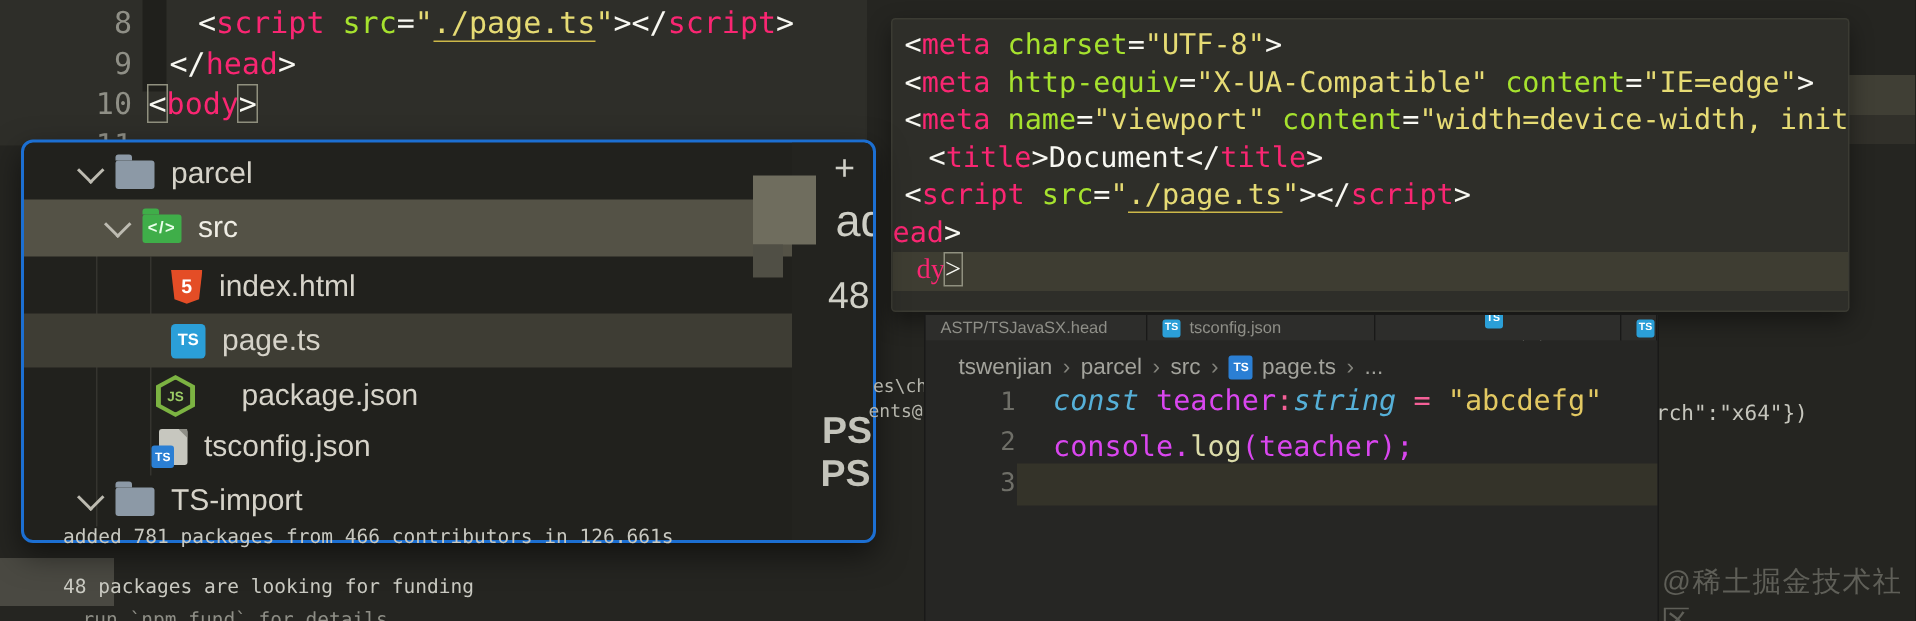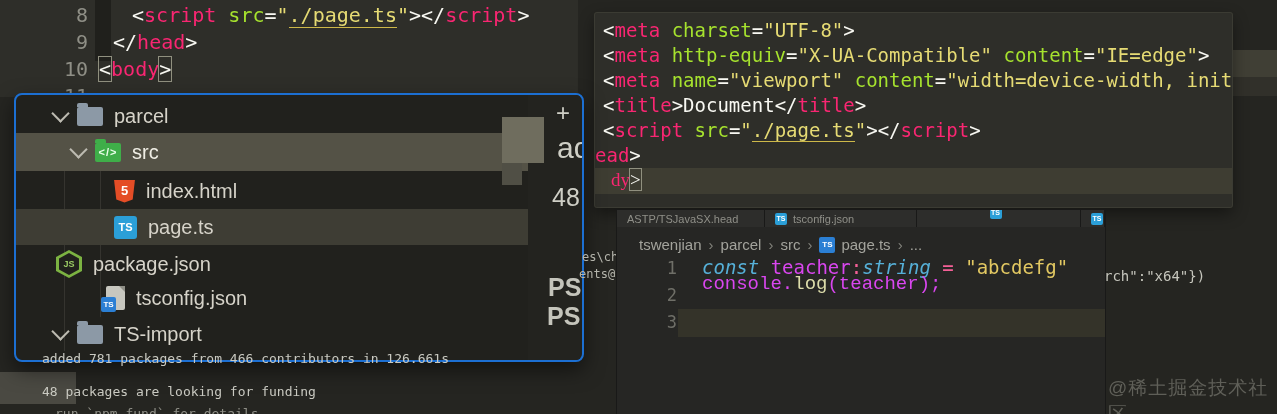--- a/index.html
+++ b/index.html
@@ -39,21 +39,21 @@
   #explorer{left:14px;top:93px;width:566px;height:265px;background:#21211d;
             border:2px solid #1c6fd2;border-radius:8px;overflow:hidden;
             box-shadow:0 8px 20px rgba(0,0,0,.5);}
   #explorer .strip{left:512px;top:0;width:52px;height:100%;background:#23231f;}
   .ex-row{position:absolute;left:0;width:512px;display:flex;align-items:center;box-sizing:border-box;}
   .ex-row .lbl{color:#d6d3c9;font-size:20px;margin-left:11px;white-space:nowrap;}
   .r-parcel{top:4px;height:34px;padding-left:38px;}
   .r-src{top:38px;height:38px;padding-left:56px;background:#545246;}
   .r-index{top:78px;height:36px;padding-left:98px;}
   .r-page{top:114px;height:36px;padding-left:98px;background:#3e3d34;}
-  .r-pkg{top:152px;height:34px;padding-left:40px;}
+  .r-pkg{top:152px;height:34px;padding-left:88px;gap:20px;}
   .r-tscfg{top:186px;height:34px;padding-left:90px;}
   .r-tsimp{top:222px;height:34px;padding-left:38px;}
   .chev{width:11px;height:11px;border-right:2.5px solid #bdbbb1;border-bottom:2.5px solid #bdbbb1;
         transform:rotate(45deg);margin:-6px 10px 0 0;flex:none;}
   .folder{width:26px;height:19px;background:#8c99a6;border-radius:2px;position:relative;flex:none;}
   .folder::before{content:"";position:absolute;top:-4px;left:0;width:11px;height:4px;background:inherit;border-radius:2px 2px 0 0;}
   .folder.green{background:#3fae49;}
   .folder .code-mark{position:absolute;width:100%;text-align:center;top:1px;left:0;
         color:#eaffea;font-size:11px;font-weight:bold;line-height:17px;letter-spacing:1px;}
   .ic-html{width:21px;height:23px;background:#e44d26;flex:none;
@@ -115,21 +115,21 @@
     <div class="cl mono" style="left:132px;top:3px;"><span class="tk pun">&lt;</span><span class="tk tag">script</span><span class="tk pun"> </span><span class="tk attr">src</span><span class="tk pun">=</span><span class="tk str">"</span><span class="tk lnk">./page.ts</span><span class="tk str">"</span><span class="tk pun">&gt;</span><span class="tk pun">&lt;/</span><span class="tk tag">script</span><span class="tk pun">&gt;</span></div>
     <div class="cl mono" style="left:113px;top:30px;"><span class="tk pun">&lt;/</span><span class="tk tag">head</span><span class="tk pun">&gt;</span></div>
     <div class="cl mono" style="left:99px;top:57px;"><span class="tk pun box">&lt;</span><span class="tk tag">body</span><span class="tk pun box">&gt;</span></div>
   </div>
 
   <div id="panel-tr" class="abs">
     <div class="hl abs"></div>
     <div class="cl mono" style="left:8px;top:6px;"><span class="tk pun">&lt;</span><span class="tk tag">meta</span><span class="tk pun"> </span><span class="tk attr">charset</span><span class="tk pun">=</span><span class="tk str">"UTF-8"</span><span class="tk pun">&gt;</span></div>
     <div class="cl mono" style="left:8px;top:31px;"><span class="tk pun">&lt;</span><span class="tk tag">meta</span><span class="tk pun"> </span><span class="tk attr">http-equiv</span><span class="tk pun">=</span><span class="tk str">"X-UA-Compatible"</span><span class="tk pun"> </span><span class="tk attr">content</span><span class="tk pun">=</span><span class="tk str">"IE=edge"</span><span class="tk pun">&gt;</span></div>
     <div class="cl mono" style="left:8px;top:56px;"><span class="tk pun">&lt;</span><span class="tk tag">meta</span><span class="tk pun"> </span><span class="tk attr">name</span><span class="tk pun">=</span><span class="tk str">"viewport"</span><span class="tk pun"> </span><span class="tk attr">content</span><span class="tk pun">=</span><span class="tk str">"width=device-width, initial-scale</span></div>
-    <div class="cl mono" style="left:8px;top:81px;"><span class="tk pun">&lt;</span><span class="tk tag">title</span><span class="tk pun">&gt;</span><span class="tk pln">Document</span><span class="tk pun">&lt;/</span><span class="tk tag">title</span><span class="tk pun">&gt;</span></div>
+    <div class="cl mono" style="left:24px;top:81px;"><span class="tk pun">&lt;</span><span class="tk tag">title</span><span class="tk pun">&gt;</span><span class="tk pln">Document</span><span class="tk pun">&lt;/</span><span class="tk tag">title</span><span class="tk pun">&gt;</span></div>
     <div class="cl mono" style="left:8px;top:106px;"><span class="tk pun">&lt;</span><span class="tk tag">script</span><span class="tk pun"> </span><span class="tk attr">src</span><span class="tk pun">=</span><span class="tk str">"</span><span class="tk lnk">./page.ts</span><span class="tk str">"</span><span class="tk pun">&gt;</span><span class="tk pun">&lt;/</span><span class="tk tag">script</span><span class="tk pun">&gt;</span></div>
     <div class="cl mono" style="left:0;top:131px;"><span class="tk tag">ead</span><span class="tk pun">&gt;</span></div>
     <div class="cl mono" style="left:16px;top:156px;font-family:Liberation Serif, serif;"><span class="tk tag">dy</span><span class="tk pun box">&gt;</span></div>
   </div>
 
   <div id="explorer" class="abs">
     <div class="strip abs"></div>
     <div class="guide" style="left:48px;top:40px;height:216px;"></div>
     <div class="guide" style="left:84px;top:76px;height:146px;"></div>
 
@@ -213,21 +213,21 @@
       <span class="mini-ts">TS</span>
       <span>page.ts</span>
         <span class="sep">›</span>
       <span>...</span>
     </div>
     <div class="hl3 abs"></div>
     <div class="gut mono" style="top:48px;">1</div>
     <div class="gut mono" style="top:75px;">2</div>
     <div class="gut mono" style="top:102px;">3</div>
     <div class="cl mono" style="top:46px;"><span class="tk kw">const</span><span class="tk pln2"> </span><span class="tk pln2">teacher</span><span class="tk op">:</span><span class="tk kw">string</span><span class="tk pln2"> </span><span class="tk op">=</span><span class="tk pln2"> </span><span class="tk str2">"abcdefg"</span></div>
-    <div class="cl mono" style="top:63px;font-family:Liberation Mono, monospace;"><span class="tk pln2">console</span><span class="tk pln2">.</span><span class="tk fn">log</span><span class="tk pln2">(</span><span class="tk pln2">teacher</span><span class="tk pln2">)</span><span class="tk pln2">;</span></div>
+    <div class="cl mono" style="top:77px;"><span class="tk pln2">console</span><span class="tk pln2">.</span><span class="tk fn">log</span><span class="tk pln2">(</span><span class="tk pln2">teacher</span><span class="tk pln2">)</span><span class="tk pln2">;</span></div>
   </div>
 
   <div class="term mono" style="left:42px;top:351px;">added 781 packages from 466 contributors in 126.661s</div>
   <div class="term mono" style="left:42px;top:384px;">48 packages are looking for funding</div>
   <div class="term mono" style="left:55px;top:406px;color:#8e8e86;">run `npm fund` for details</div>
 
   <div id="watermark">@稀土掘金技术社区</div>
 </div>
 
 </body></html>

